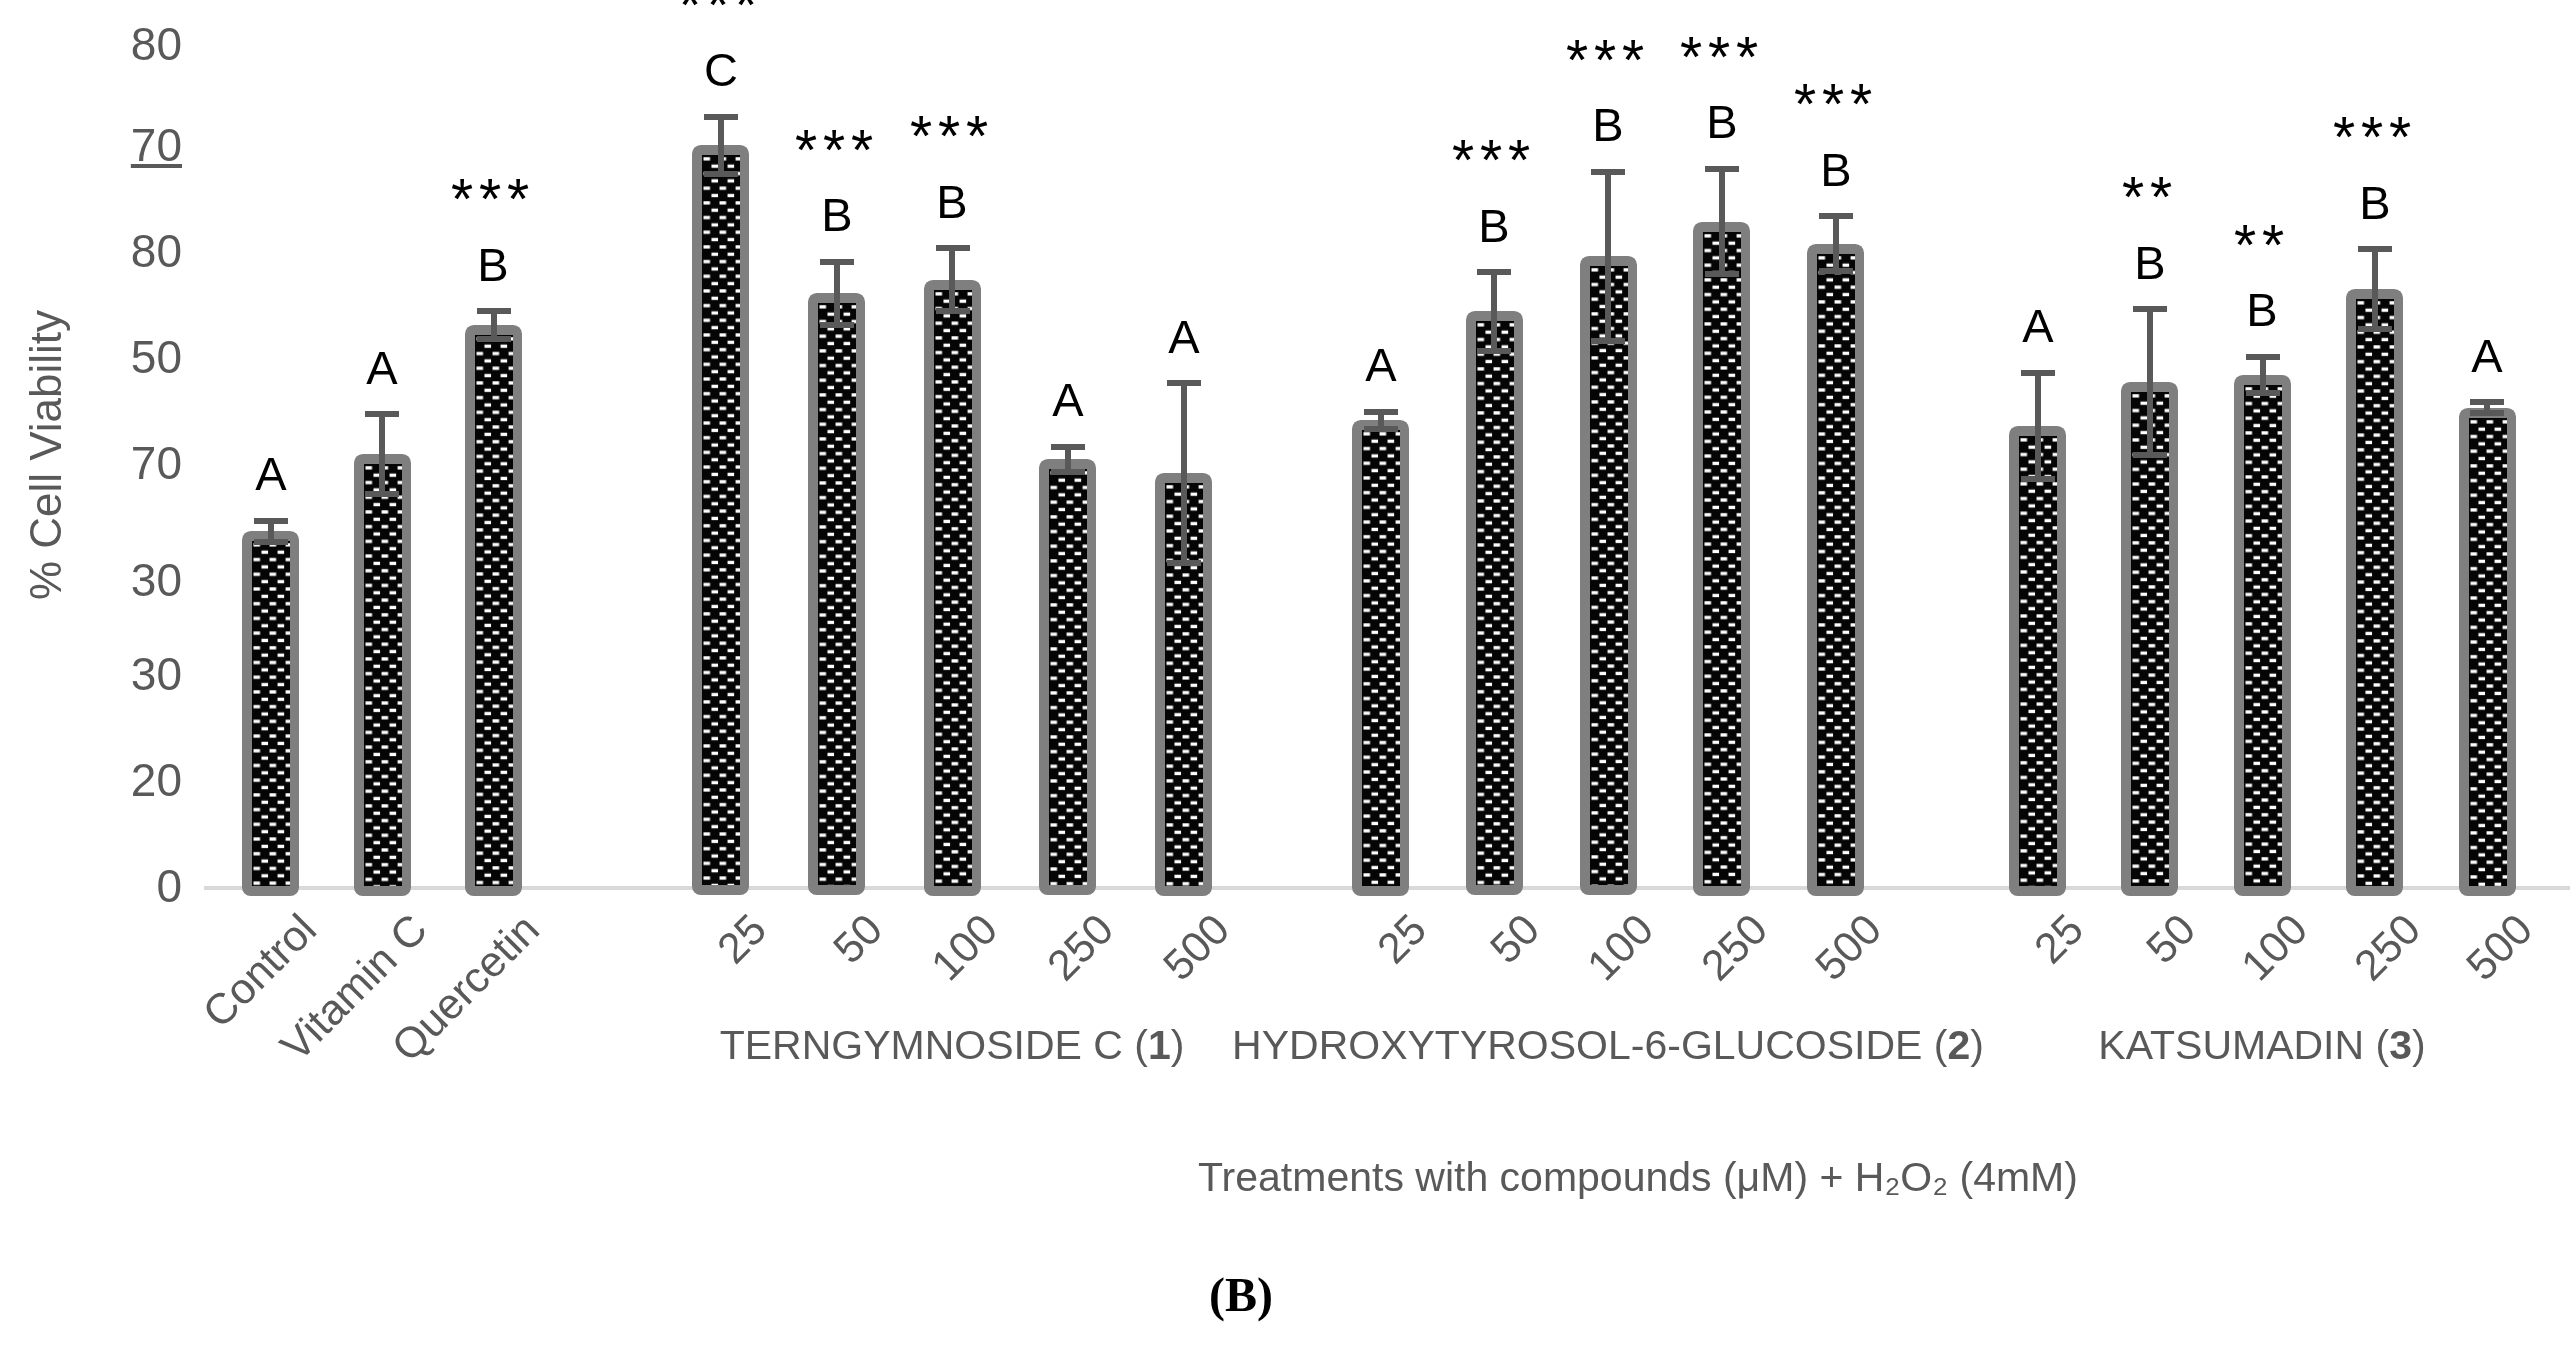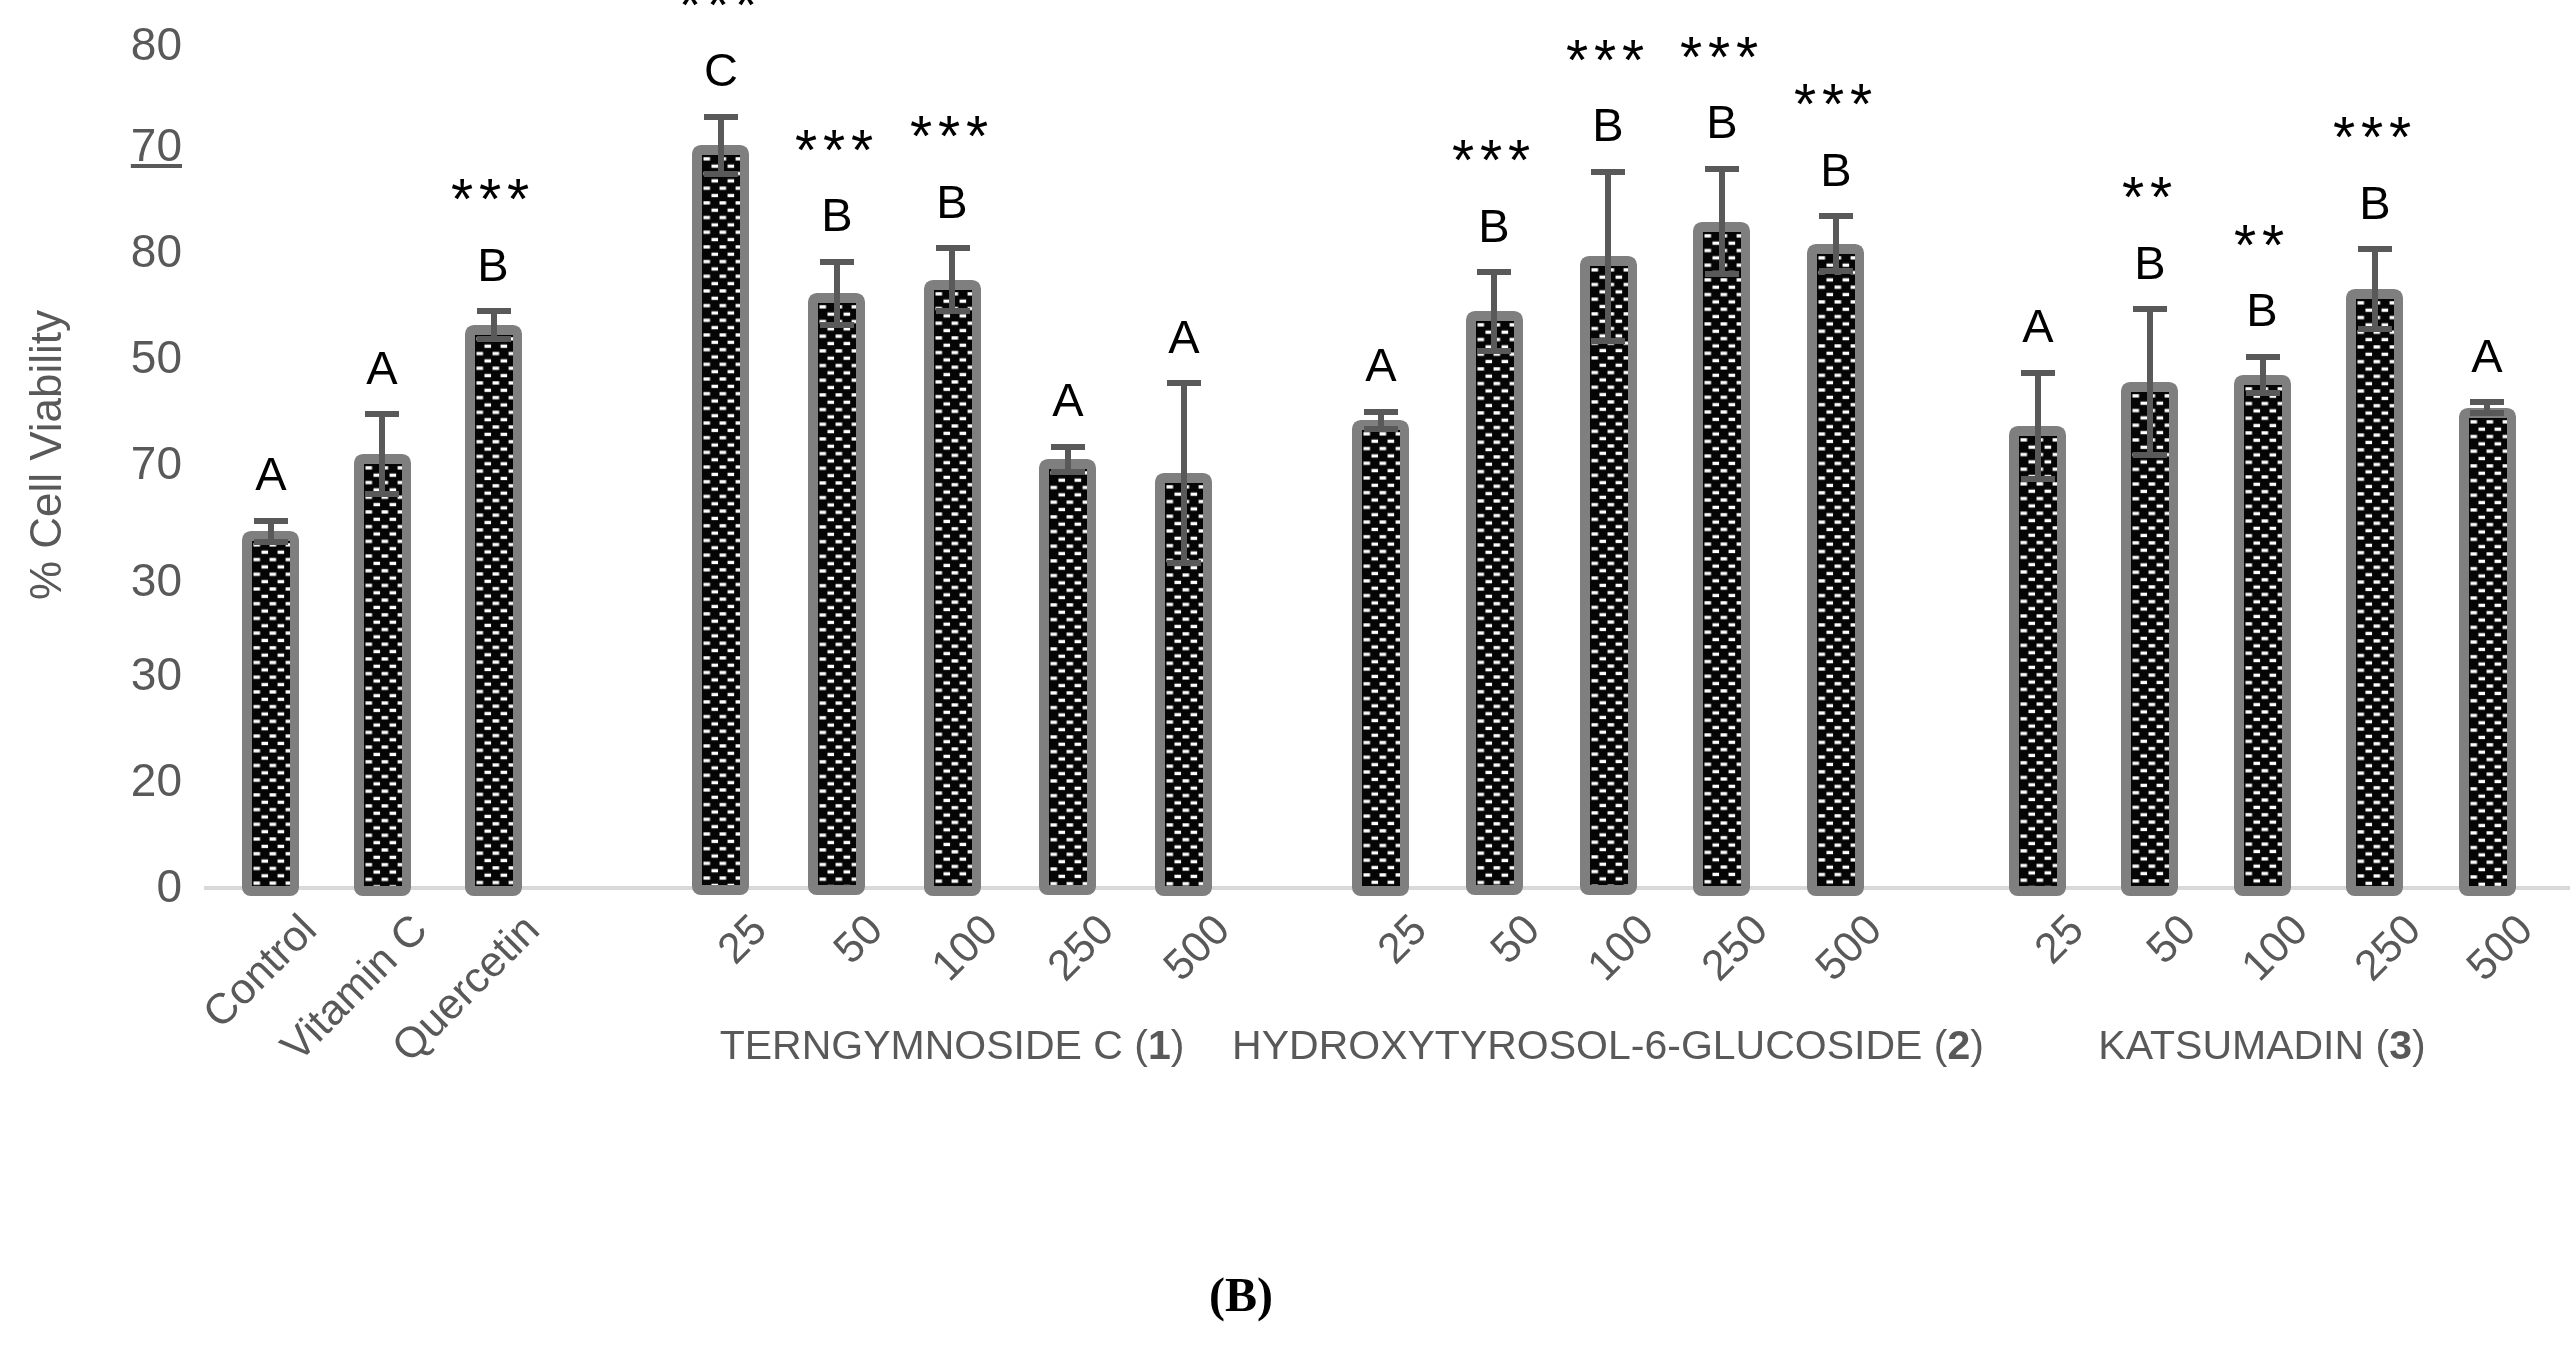--- a/index.html
+++ b/index.html
@@ -38,20 +38,21 @@
     <defs>
       <pattern id="checker" width="22" height="20" patternUnits="userSpaceOnUse">
         <rect width="22" height="20" fill="#050505"></rect>
         <rect x="2" y="3" width="9" height="4.5" fill="#ffffff"></rect>
         <rect x="13" y="13" width="9" height="4.5" fill="#ffffff"></rect>
       </pattern>
     </defs>
   </svg>
 
   <div class="ylabel">% Cell Viability</div>
+  <div class="xlabel">Treatments with compounds (μM) + H₂O₂ (4mM)</div>
   <div class="caption">(B)</div>
 
   <div id="plot">
       <div class="ytick" style="top: 886px;">0</div>
       <div class="ytick" style="top: 780px;">20</div>
       <div class="ytick" style="top: 674px;">30</div>
       <div class="ytick" style="top: 580px;">30</div>
       <div class="ytick" style="top: 463px;">70</div>
       <div class="ytick" style="top: 357px;">50</div>
       <div class="ytick" style="top: 251px;">80</div>

